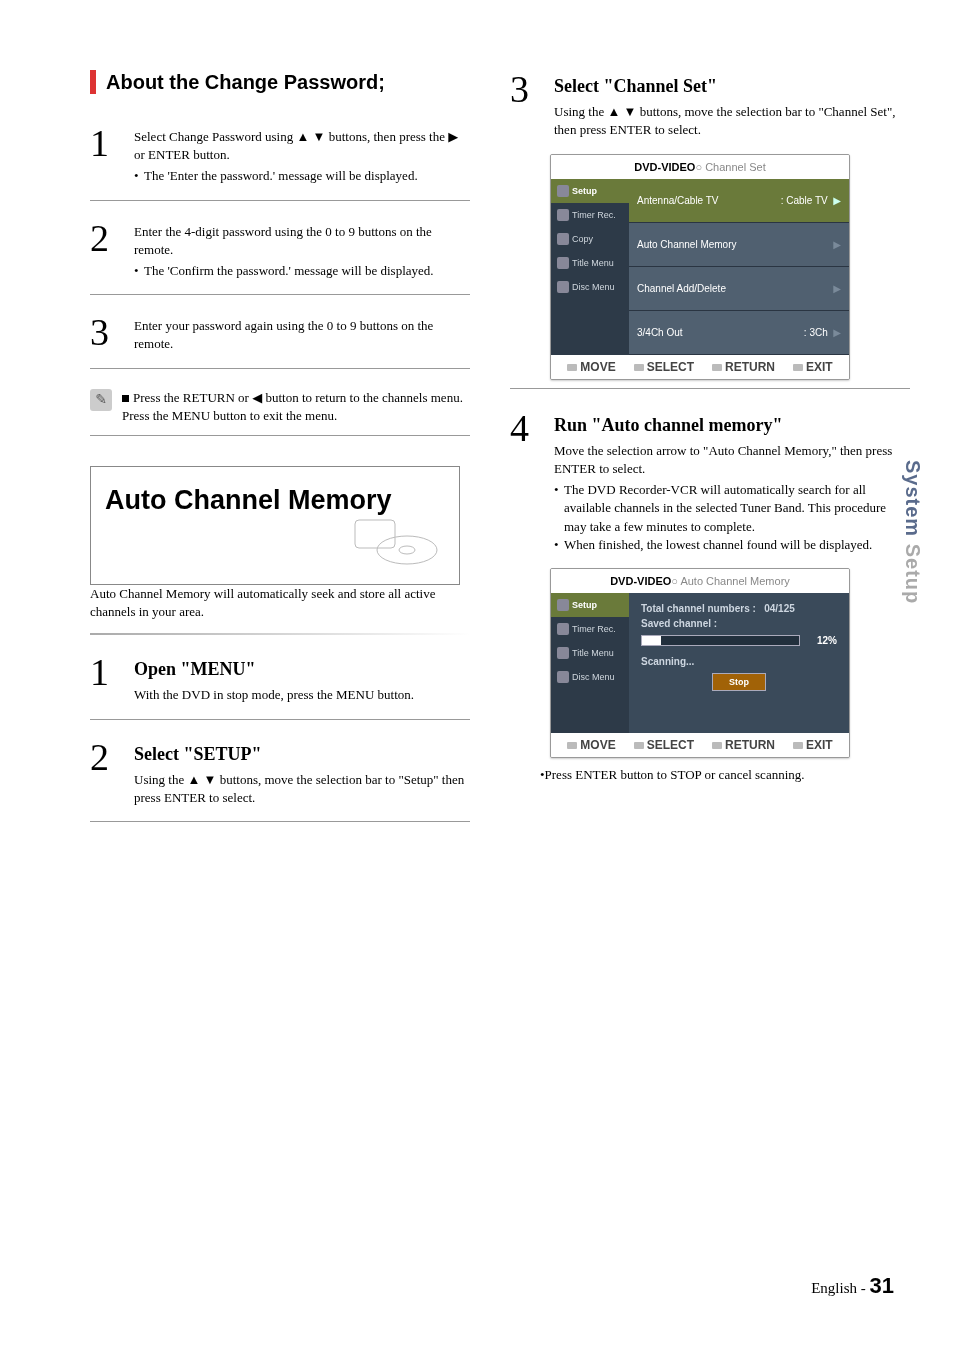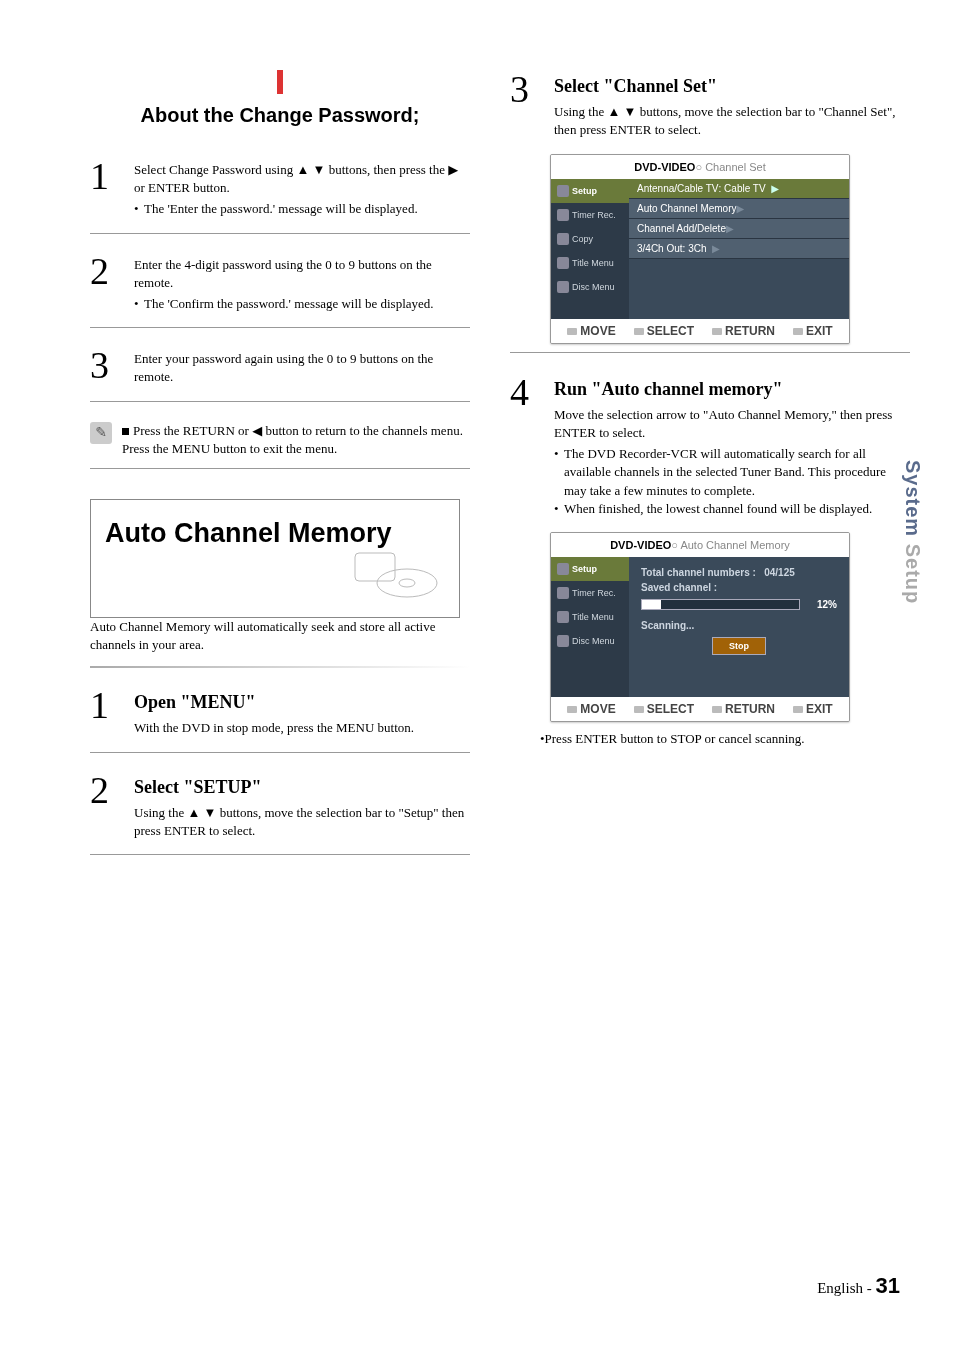--- a/index.html
+++ b/index.html
@@ -28,21 +28,20 @@
     letter-spacing: 1px;
     color: #aaa;
     writing-mode: vertical-rl;
   }
   .side-tab .dark { color: #5a6b8c; }
   .section-header {
     display: flex;
     align-items: center;
     gap: 10px;
     margin-bottom: 30px;
-    flex-direction: column;
   }
   .red-bar { width: 6px; height: 24px; background: #d33; }
   .section-title {
     font-family: Arial, sans-serif;
     font-size: 20px;
     font-weight: bold;
   }
   .step { display: flex; gap: 14px; margin-bottom: 14px; }
   .step-num {
     font-family: Georgia, serif;
@@ -109,22 +108,22 @@
     padding: 6px 6px; font-size: 9px; color: #cfd6dd;
     display: flex; align-items: center; gap: 3px;
   }
   .osd-left .item.sel { background: #6a7a3a; color: #fff; font-weight: bold; }
   .osd-left .ico {
     width: 12px; height: 12px; background: #889; border-radius: 2px;
     flex-shrink: 0;
   }
   .osd-right { flex: 1; padding: 0; }
   .osd-row {
-    padding: 4px 8px; border-bottom: 1px solid #2a3542;
-    display: flex; align-items: center;
+    padding: 16px 8px; border-bottom: 1px solid #2a3542;
+    display: flex; justify-content: space-between; align-items: center;
     background: #506070;
   }
   .osd-row.sel { background: #6a7a3a; }
   .osd-row .arrow { color: #7a8a9a; }
   .osd-row.sel .arrow { color: #cfe; }
   .osd-foot {
     background: #fff; color: #444; font-size: 12px; font-weight: bold;
     padding: 5px 8px; display: flex; gap: 18px; justify-content: center;
   }
   .osd-foot span::before {
@@ -141,21 +140,21 @@
   .progress-fill { width: 12%; height: 100%; background: #fff; }
   .progress-pct { font-size: 10px; color: #fff; font-weight: bold; margin-left: 11px; }
   .stop-btn {
     display: inline-block; border: 1px solid #aab; background: #a16207;
     color: #fff; font-size: 9px; font-weight: bold; padding: 3px 16px;
     margin: 6px auto 0 auto;
   }
   .stop-wrap { text-align: center; }
 
   .footer {
-    position: absolute; bottom: 50px; right: 54px;
+    position: absolute; bottom: 50px; right: 60px;
     font-size: 15px;
     margin-left: 29px;
   }
   .footer .pg { font-family: Arial, sans-serif; font-size: 22px; font-weight: bold; }
 
   .tri { font-family: Arial, sans-serif; }
   .sq { display: inline-block; width: 7px; height: 7px; background: #000; vertical-align: middle; margin-right: 4px; }
 </style>
 </head>
 <body>

